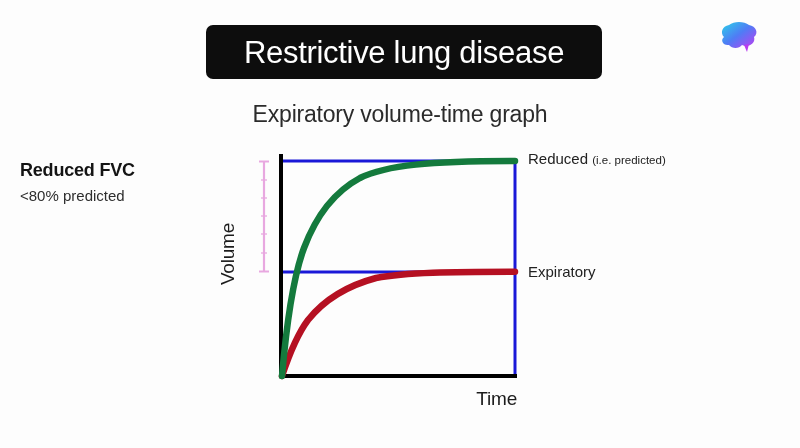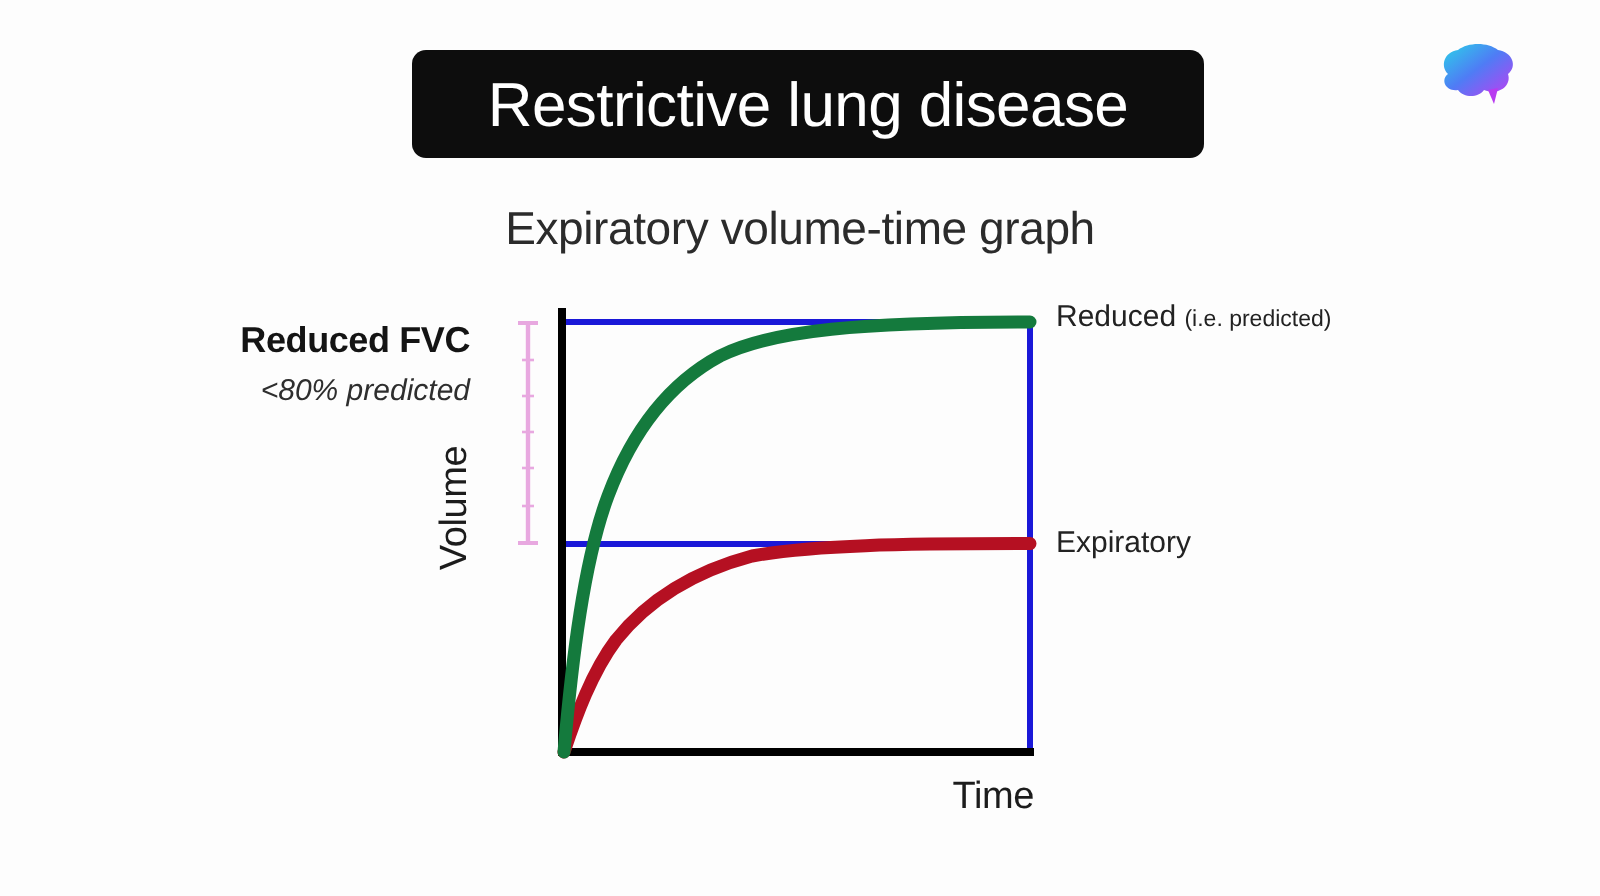--- a/index.html
+++ b/index.html
@@ -59,33 +59,32 @@
     color: #2b2b2b;
     letter-spacing: -0.2px;
   }
 
   
   #left-annot {
     position: absolute;
     left: 20px;
     top: 160px;
     width: 215px;
-    text-align: right;
+    text-align: left;
   }
   #left-annot .head {
     font-size: 18px;
     font-weight: bold;
     color: #141414;
     letter-spacing: -0.2px;
   }
   #left-annot .sub {
     margin-top: 6px;
     font-size: 15px;
     color: #2e2e2e;
-    font-style: italic;
   }
 
   
   #plot {
     position: absolute;
     left: 236px;
     top: 140px;
     width: 300px;
     height: 250px;
   }

